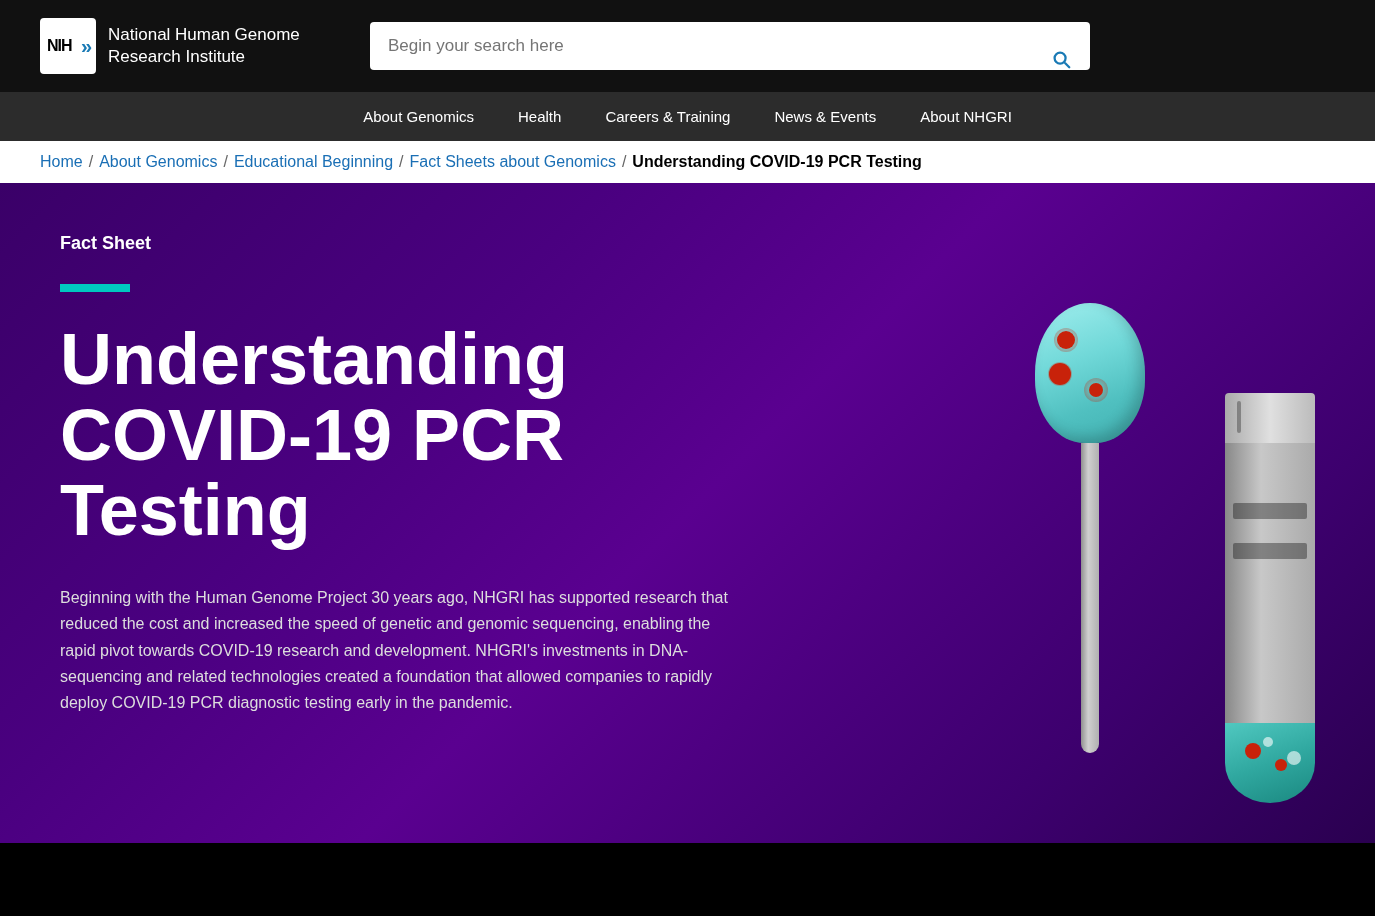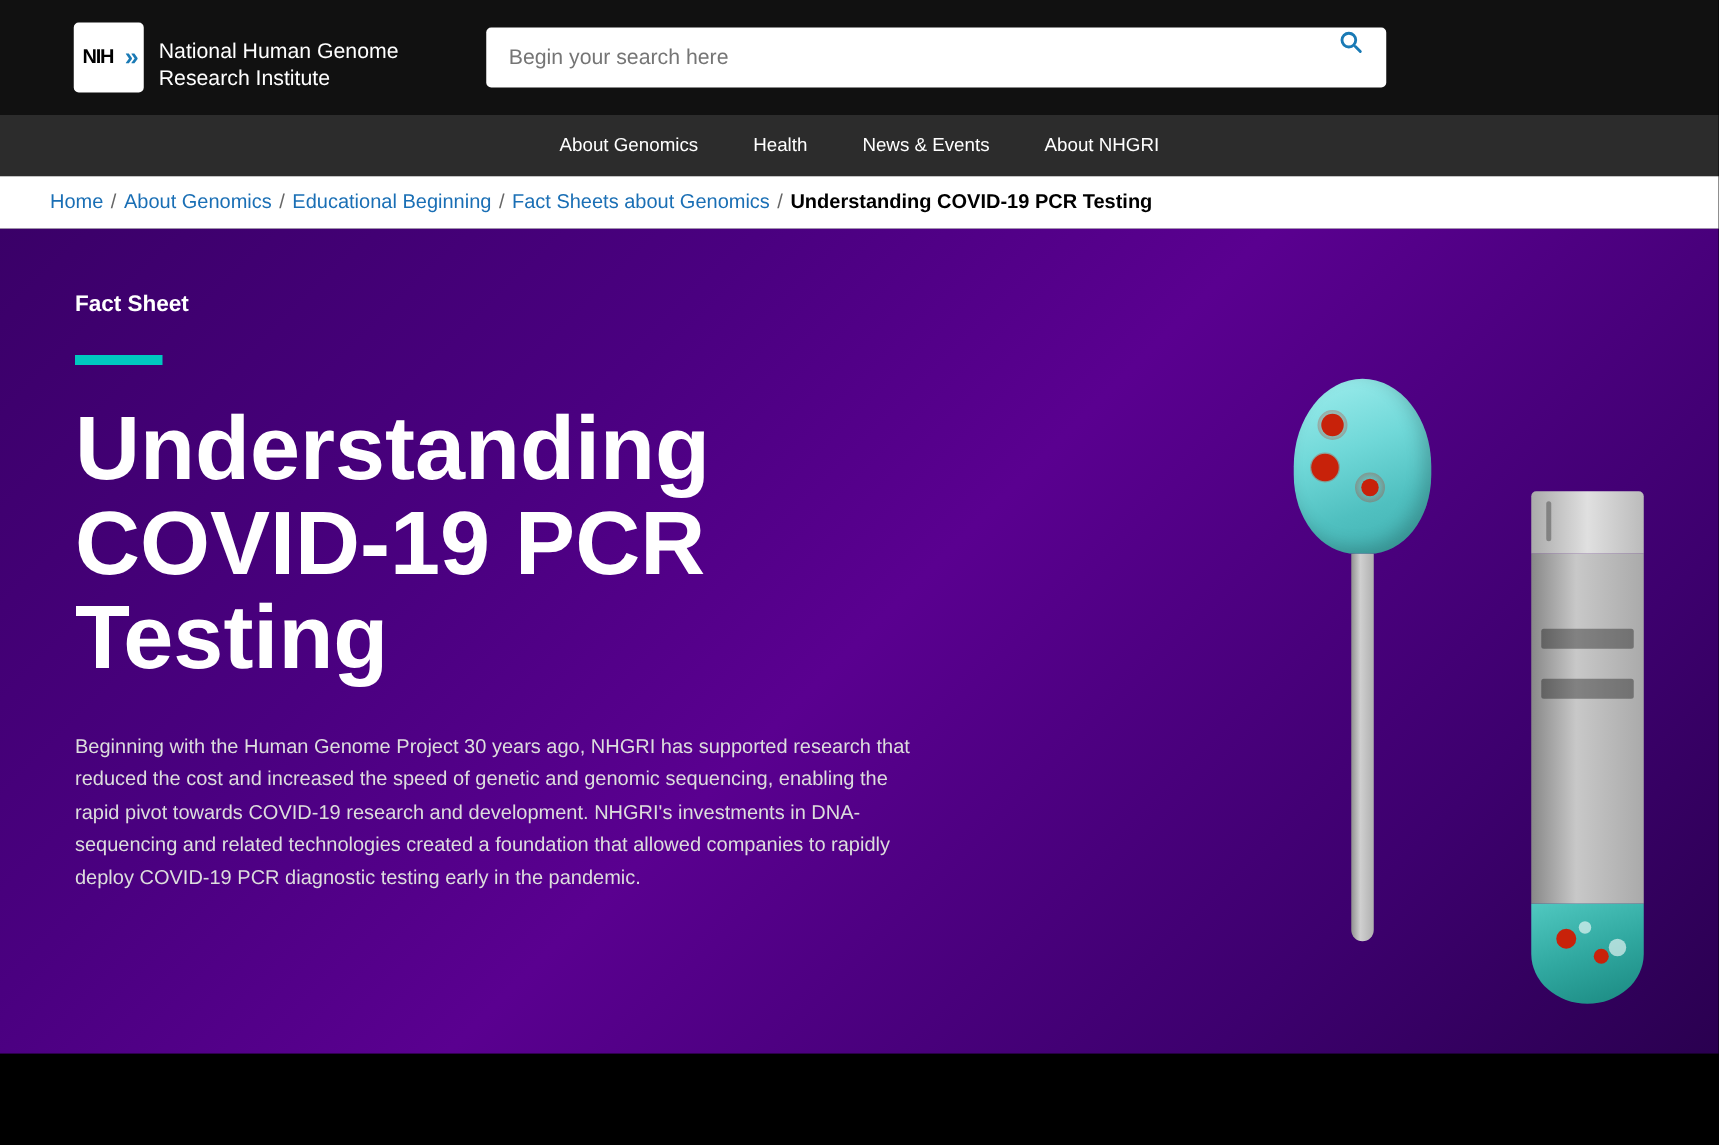--- a/index.html
+++ b/index.html
@@ -8,24 +8,23 @@
     
     .top-header {
       background: #111;
       display: flex;
       align-items: center;
       padding: 18px 40px;
       gap: 30px;
     }
     .logo-area {
       display: flex;
-      align-items: flex-end;
+      align-items: center;
       gap: 12px;
       min-width: 300px;
-      margin-left: 19px;
     }
     .nih-logo-box {
       background: white;
       border: 2px solid white;
       border-radius: 4px;
       width: 56px;
       height: 56px;
       display: flex;
       align-items: center;
       justify-content: center;
@@ -51,21 +50,21 @@
     }
     .logo-title {
       color: white;
       font-size: 17px;
       line-height: 1.3;
       font-weight: 400;
     }
     .search-bar {
       flex: 1;
       display: flex;
-      align-items: flex-start;
+      align-items: flex-end;
       background: #fff;
       border-radius: 4px;
       overflow: hidden;
       max-width: 720px;
     }
     .search-bar input {
       flex: 1;
       border: none;
       outline: none;
       padding: 14px 18px;
@@ -292,20 +291,21 @@
       <svg class="search-icon-svg" viewBox="0 0 24 24">
         <path d="M21 21l-4.35-4.35M17 11A6 6 0 1 1 5 11a6 6 0 0 1 12 0z" stroke="#1a7ab5" stroke-width="2.5" fill="none" stroke-linecap="round"></path>
       </svg>
     </button>
   </div>
 </header>
 
 <nav class="main-nav">
   <a class="nav-item">About Genomics</a>
   <a class="nav-item">Health</a>
+  <a class="nav-item">Careers &amp; Training</a>
   <a class="nav-item">News &amp; Events</a>
   <a class="nav-item">About NHGRI</a>
 </nav>
 
 <div class="breadcrumb">
   <a href="#">Home</a>
   <span class="sep">/</span>
   <a href="#">About Genomics</a>
   <span class="sep">/</span>
   <a href="#">Educational Beginning</a>

